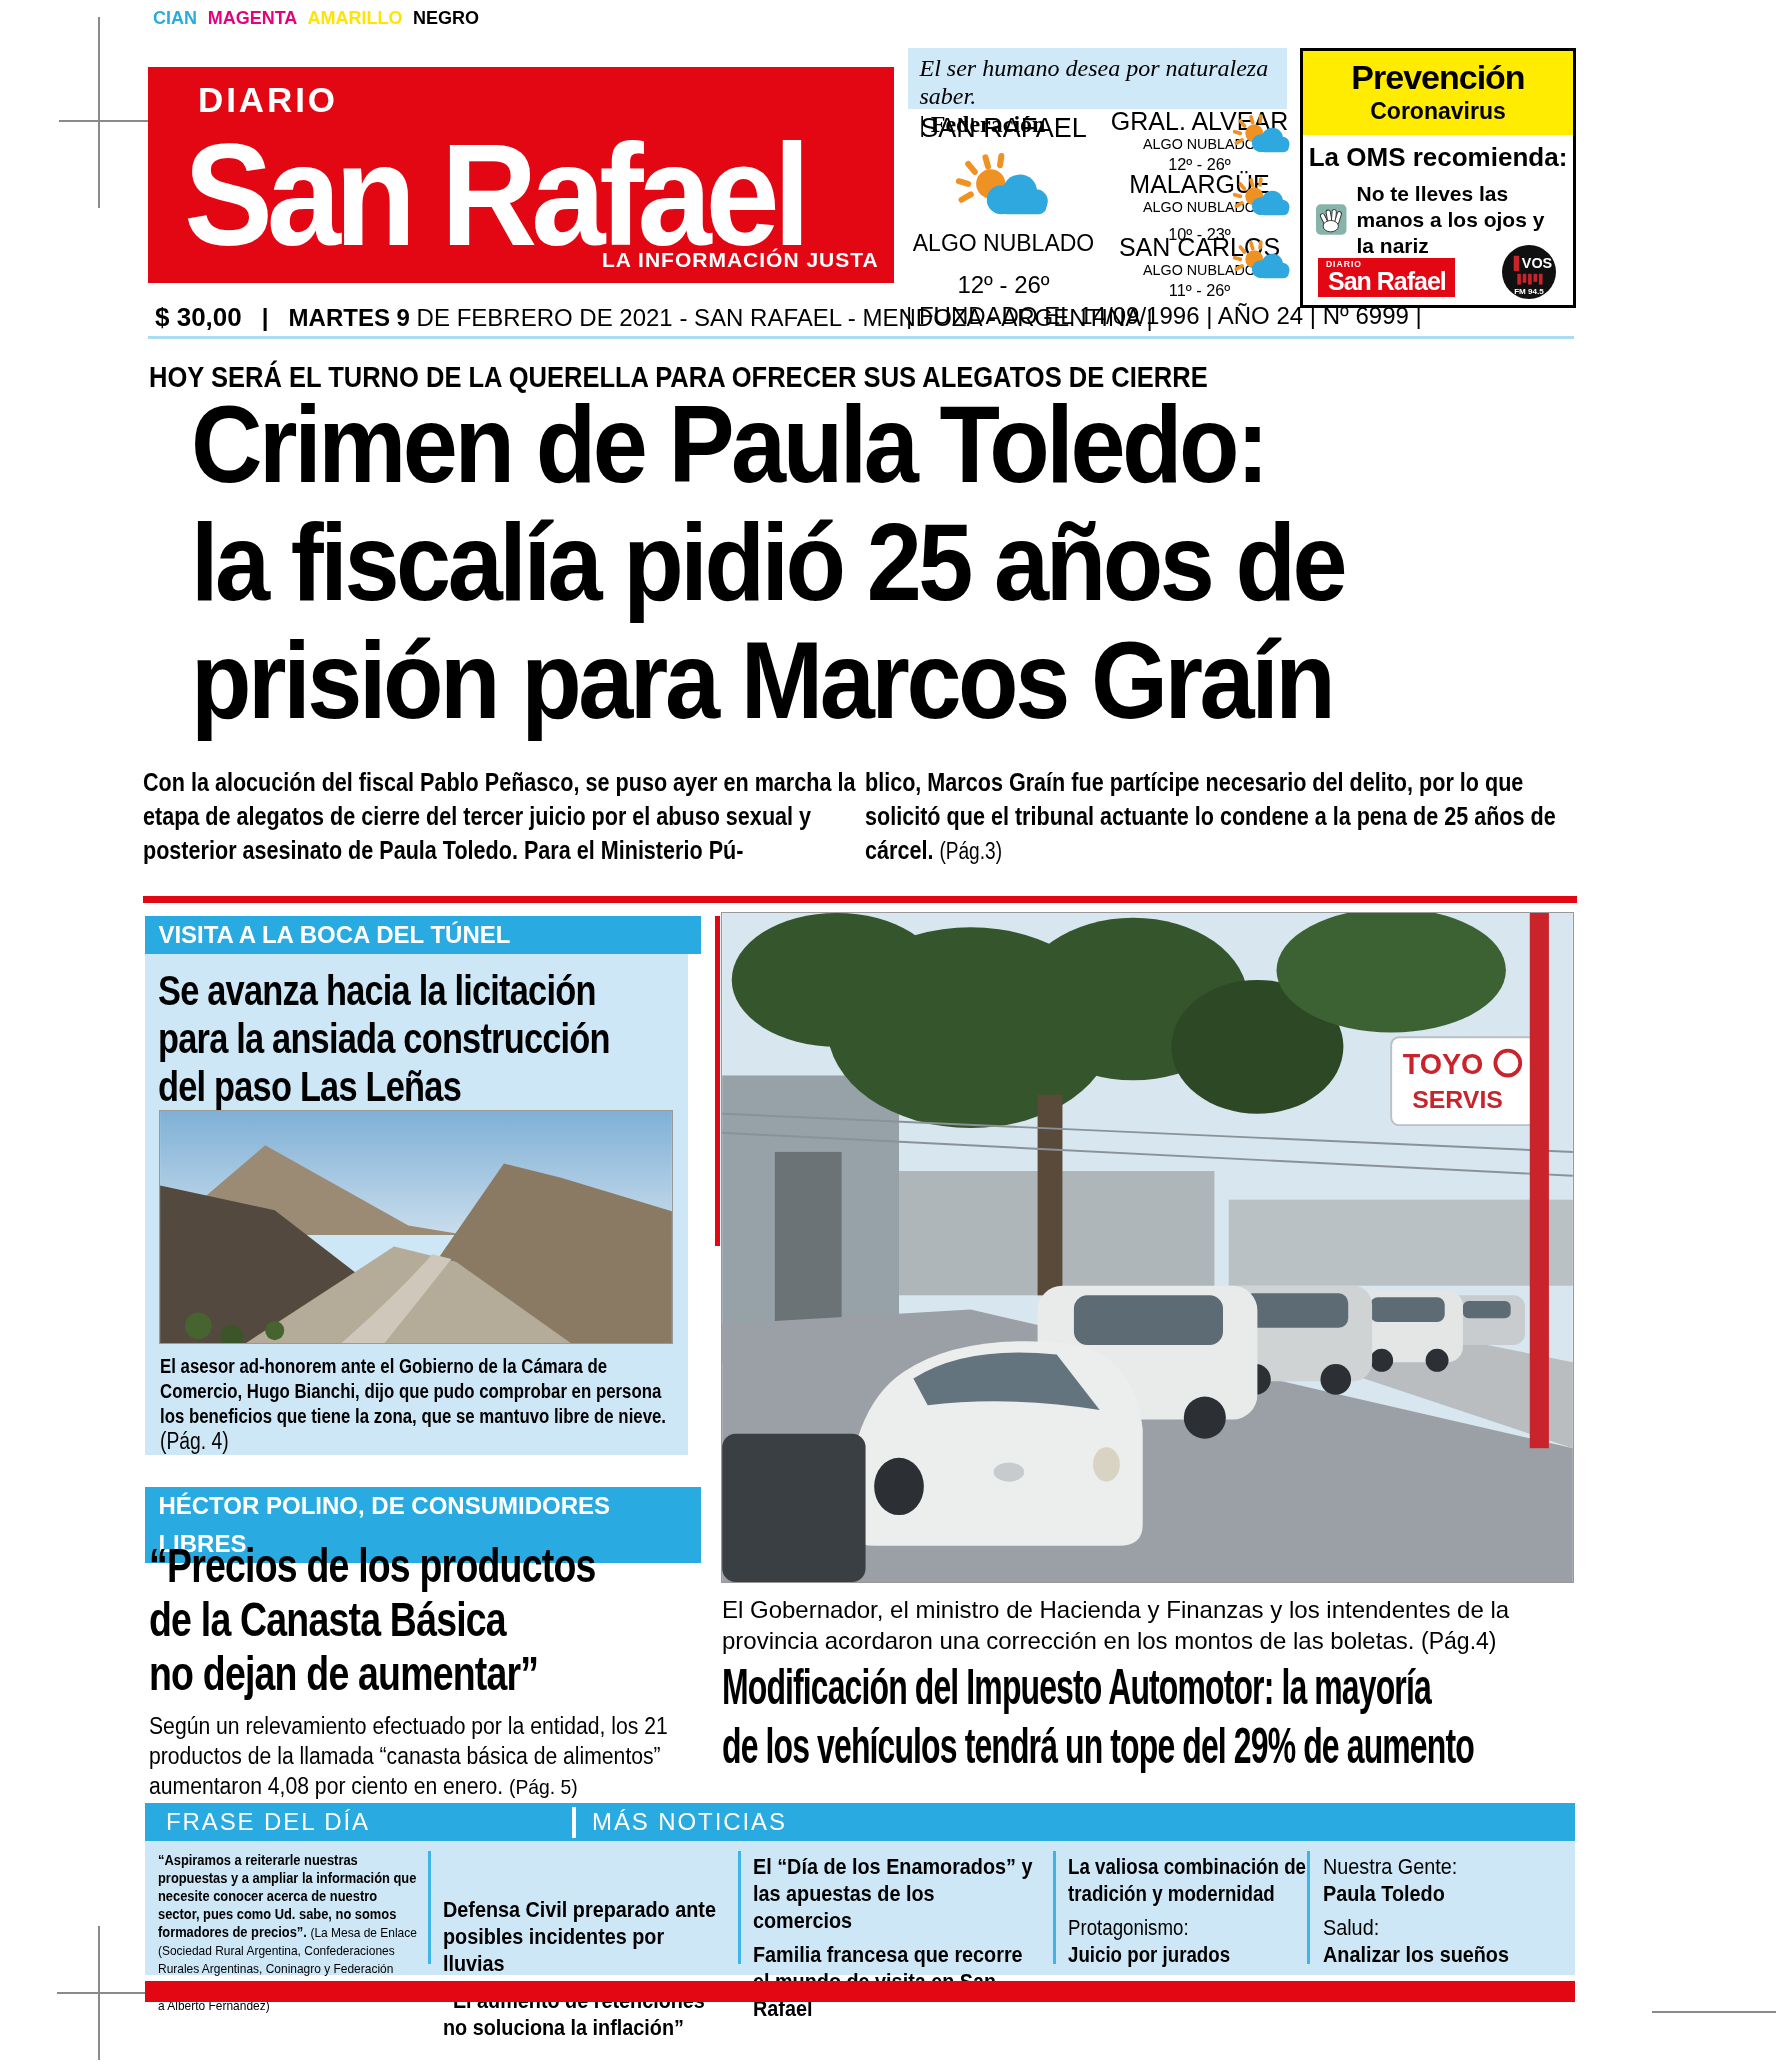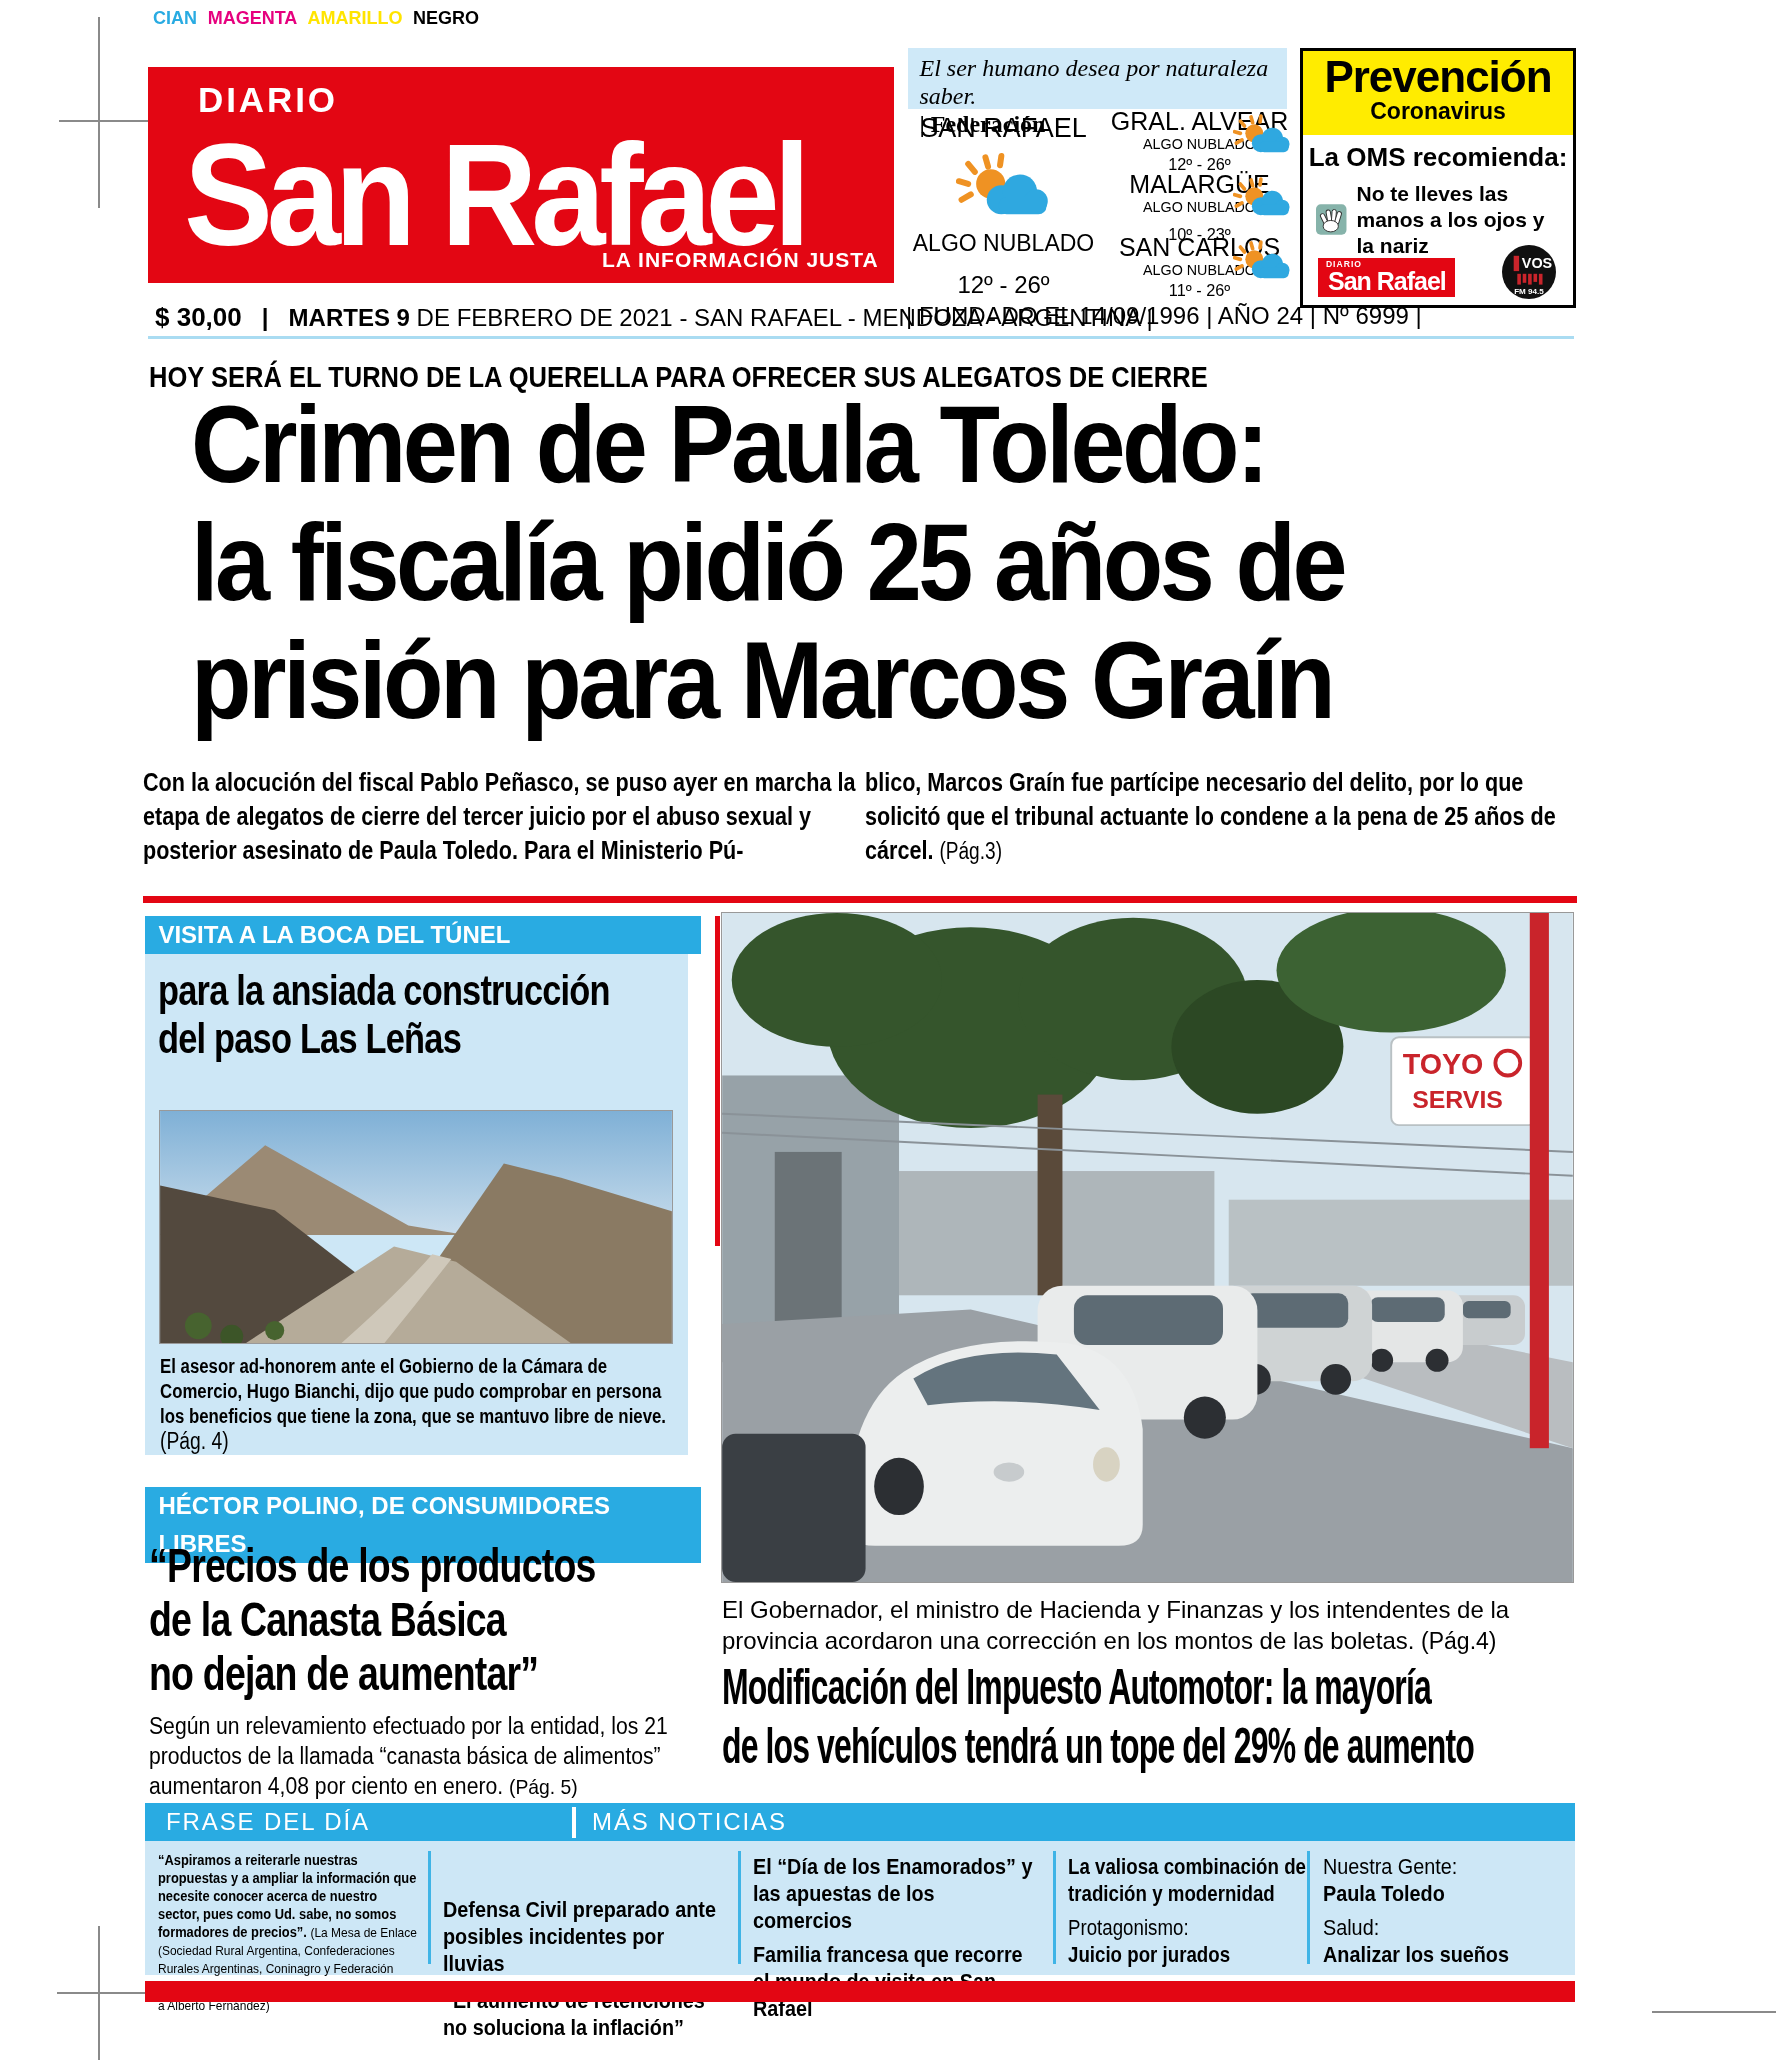--- a/index.html
+++ b/index.html
@@ -27,21 +27,21 @@
   
   .w-city-big{font-size:27px;letter-spacing:0;}
   .w-cond-big{font-size:23px;}
   .w-range-big{font-size:24px;font-weight:400;}
   .w-name{font-size:25px;}
   .w-cond{font-size:14.3px;}
   .w-range{font-size:16.3px;}
   
   .prev-box{border:3.8px solid #000;background:#fff;}
   .prev-head{background:#ffec00;text-align:center;}
-  .prev-title{font-size:44px;font-weight:700;letter-spacing:-1px;line-height:44px;}
+  .prev-title{font-size:34px;font-weight:700;letter-spacing:-1px;line-height:44px;}
   .prev-sub{font-size:23px;font-weight:700;line-height:25px;}
   .prev-oms{font-size:26px;font-weight:700;text-align:center;}
   .prev-tip{font-size:21px;font-weight:700;line-height:26px;}
   .mini-logo{background:var(--red);color:#fff;text-align:center;padding:1.9px 7.6px 3.8px;}
   .mini-logo .d{font-size:8.6px;font-weight:700;letter-spacing:1px;text-align:left;line-height:8.6px;}
   .mini-logo .t{font-size:25px;font-weight:700;letter-spacing:-1px;line-height:25px;}
   
   .dateline{font-size:24px;}
   .dateline b{font-weight:700;}
   .blue-rule{background:#aadcf2;}
@@ -224,20 +224,21 @@
       <span>blico, Marcos Graín fue partícipe necesario del delito, por lo que solicitó que el tribunal actuante lo condene a la pena de 25 años de cárcel. </span><span class="pageref">(Pág.3)</span>
     </div>
   </div>
 
   <div class="abs red-rule" style="left:143px;top:896px;width:1434px;height:6.7px;"></div>
   <div class="abs" style="left:715px;top:916px;width:4.8px;height:330px;background:#e30613;"></div>
 
   <div class="abs cyanbar" style="left:145px;top:916px;width:543px;">VISITA A LA BOCA DEL TÚNEL</div>
   <div class="abs bluebox" style="left:145px;top:954px;width:543px;height:501px;">
     <div style="padding:11.5px 0 0 13.4px;">
+      <div class="nw" style="height:48px;"><span class="cond cx80 tunnel-line">Se avanza hacia la licitación</span></div>
       <div class="nw" style="height:48px;"><span class="cond cx80 tunnel-line">para la ansiada construcción</span></div>
       <div class="nw" style="height:48px;"><span class="cond cx80 tunnel-line">del paso Las Leñas</span></div>
     </div>
 
     <svg class="abs photo-frame" style="left:15.3px;top:157px;" width="512" height="232" viewBox="0 0 536 243">
       <defs>
         <linearGradient id="sky1" x1="0" y1="0" x2="0" y2="1">
           <stop offset="0" stop-color="#7fb0d6"></stop>
             <stop offset="1" stop-color="#c9ddec"></stop>
         </linearGradient>

